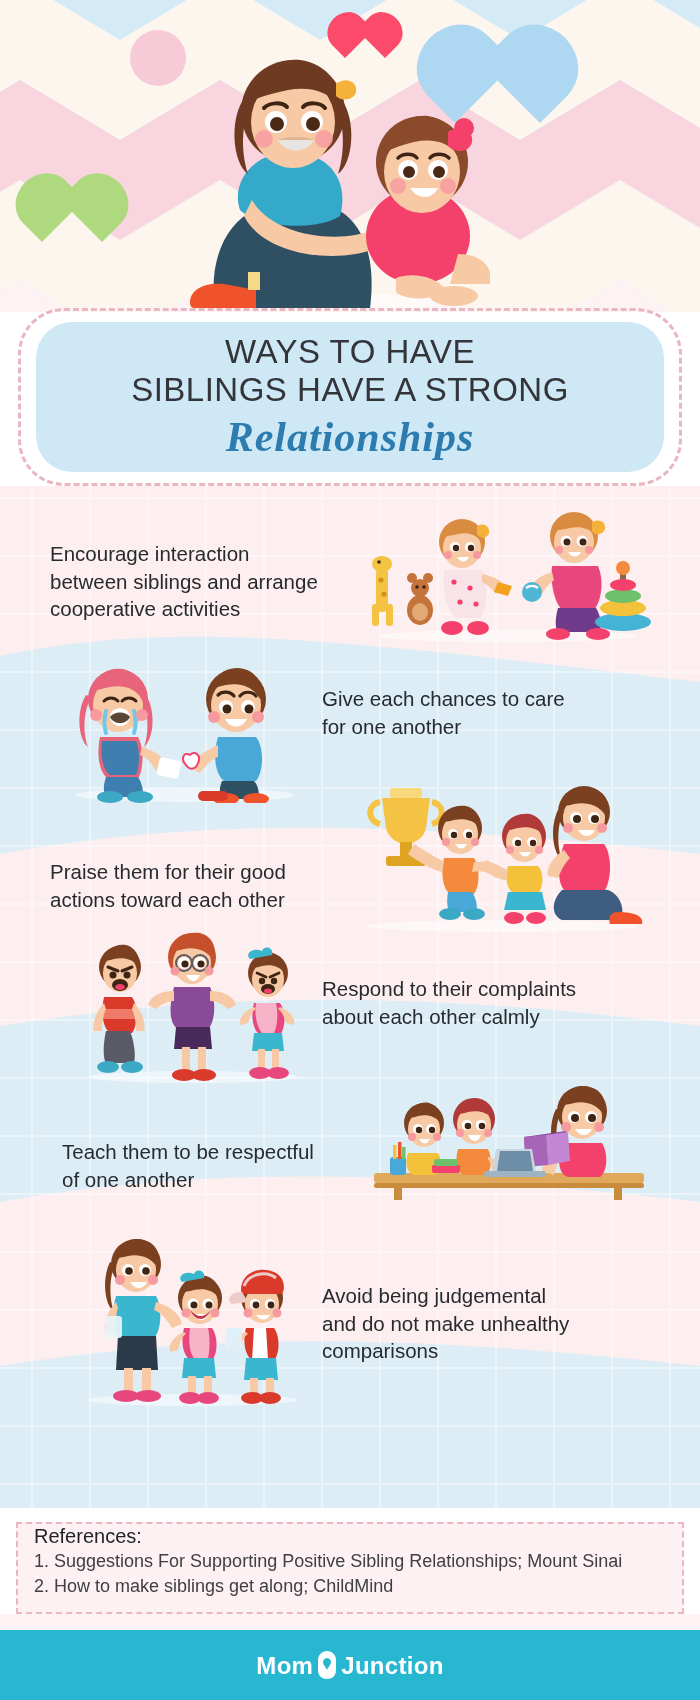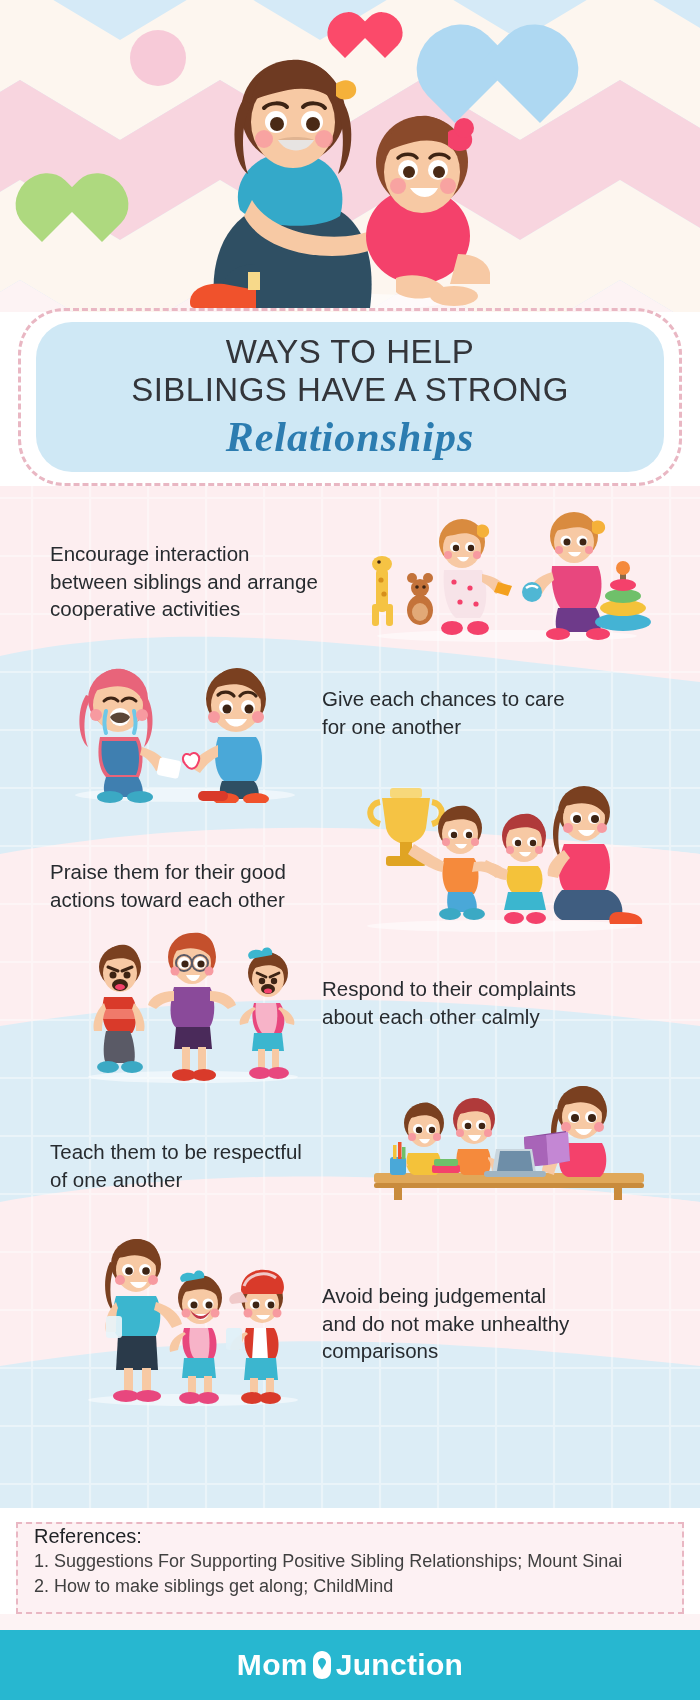--- a/index.html
+++ b/index.html
@@ -51,21 +51,21 @@
   
   .refs{position:absolute;left:16px;top:1522px;width:668px;height:92px;
       box-sizing:border-box;border:2px dashed #e9b7c3;background:#fdf1f3;
       padding:1px 16px 0 16px;}
   .refs-title{font-size:20px;color:#1f2226;margin-bottom:1px;}
   .refs-line{font-size:18px;color:#404040;line-height:1.38;}
 
   
   .footer{position:absolute;left:0;top:1630px;width:700px;height:70px;background:#27b7d0;
       display:flex;align-items:center;justify-content:center;}
-  .logo{display:flex;align-items:center;color:#fff;font-size:30px;font-weight:bold;letter-spacing:.3px;}
+  .logo{display:flex;align-items:flex-end;color:#fff;font-size:24px;font-weight:bold;letter-spacing:.3px;}
   .logo .bug{width:24px;height:30px;margin:0 2px;position:relative;}
   .cut{position:absolute;left:0;top:1614px;width:700px;height:16px;background:#fdf3f4;}
 </style>
 </head>
 <body>
 
 <div class="page">
 
   <div class="hero">
     <svg class="chev" viewBox="0 0 790 312" preserveAspectRatio="none">
@@ -130,21 +130,21 @@
       <path d="M288,92 C300,84 314,90 312,102 C310,112 296,114 288,106Z" fill="#f4416b"></path>
       <circle cx="304" cy="88" r="10" fill="#f4416b"></circle>
 
       <path d="M236,238 C252,232 276,236 286,250 C272,262 244,260 236,252Z" fill="#f7c9a4"></path>
       <ellipse cx="294" cy="256" rx="24" ry="10" fill="#f7c9a4"></ellipse>
     </svg>
   </div>
 
   <div class="title-wrap"></div>
   <div class="title-card">
-    <div class="t-line">WAYS TO HELP</div>
+    <div class="t-line">WAYS TO HAVE</div>
     <div class="t-line">SIBLINGS HAVE A STRONG</div>
     <div class="t-script">Relationships</div>
   </div>
 
   <div class="bands">
     <svg width="700" height="1022" viewBox="0 0 700 1022" preserveAspectRatio="none">
       <rect x="0" y="0" width="700" height="1022" fill="#fdeef0"></rect>
       <path d="M0,170 C170,134 330,152 700,196 L700,368 C380,332 190,346 0,380 Z" fill="#dcedf6"></path>
       <path d="M0,368 C190,334 380,332 700,368 L700,540 C400,502 200,520 0,556 Z" fill="#fdeef0"></path>
       <path d="M0,540 C200,508 400,502 700,540 L700,716 C380,680 180,696 0,730 Z" fill="#dcedf6"></path>
@@ -467,21 +467,21 @@
       <path d="M176,108 L204,108 L206,126 L174,126Z" fill="#3bb6cf"></path>
       <rect x="180" y="124" width="7" height="22" fill="#f7c9a4"></rect>
       <rect x="194" y="124" width="7" height="22" fill="#f7c9a4"></rect>
       <ellipse cx="182" cy="148" rx="11" ry="6" fill="#e8477e"></ellipse>
       <ellipse cx="200" cy="148" rx="11" ry="6" fill="#e8477e"></ellipse>
       <path d="M176,82 C166,86 160,94 162,100 L170,98 C172,92 174,86 178,84Z" fill="#f7c9a4"></path>
       <path d="M202,82 C212,86 218,94 216,100 L208,98 C206,92 204,86 200,84Z" fill="#f7c9a4"></path>
     </g>
   </svg>
 
-  <div class="tip" style="left:50px;top:1138px;width:320px;">
+  <div class="tip" style="left:62px;top:1138px;width:320px;">
     <div class="tip-text">Teach them to be respectful
 of one another</div>
   </div>
   <svg class="art" style="left:370px;top:1085px;" width="290" height="115" viewBox="0 0 290 115">
 
     <rect x="4" y="88" width="270" height="10" rx="3" fill="#e0a85a"></rect>
     <rect x="4" y="98" width="270" height="5" rx="2" fill="#c98b3c"></rect>
     <rect x="24" y="102" width="8" height="13" fill="#c98b3c"></rect>
     <rect x="244" y="102" width="8" height="13" fill="#c98b3c"></rect>
 

